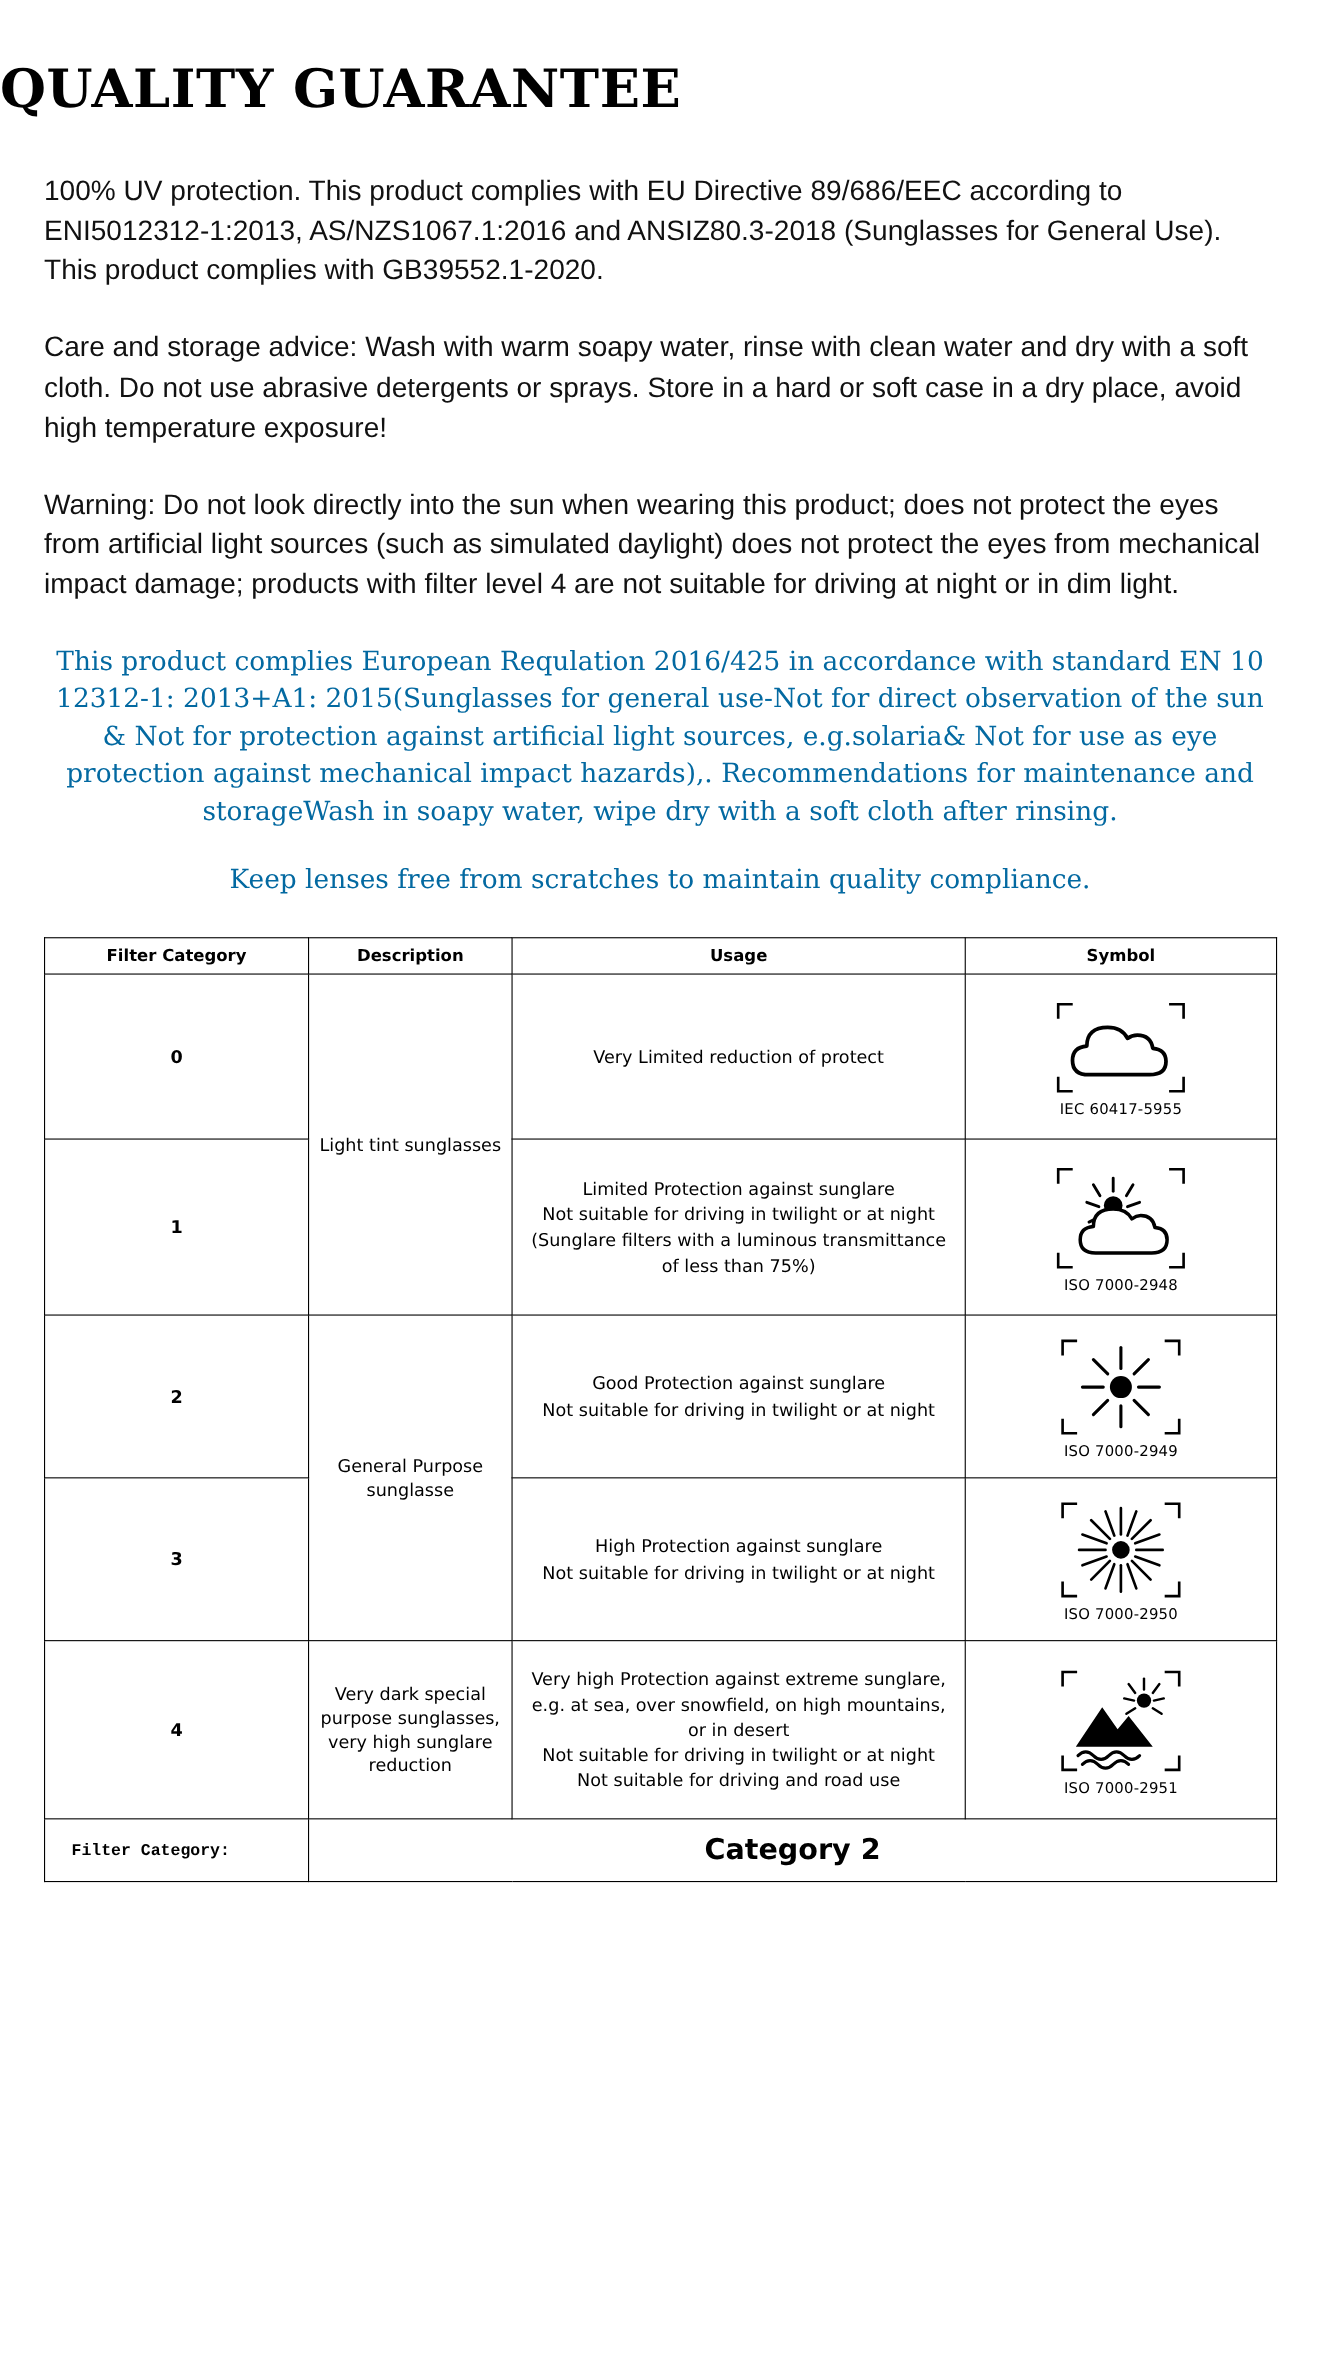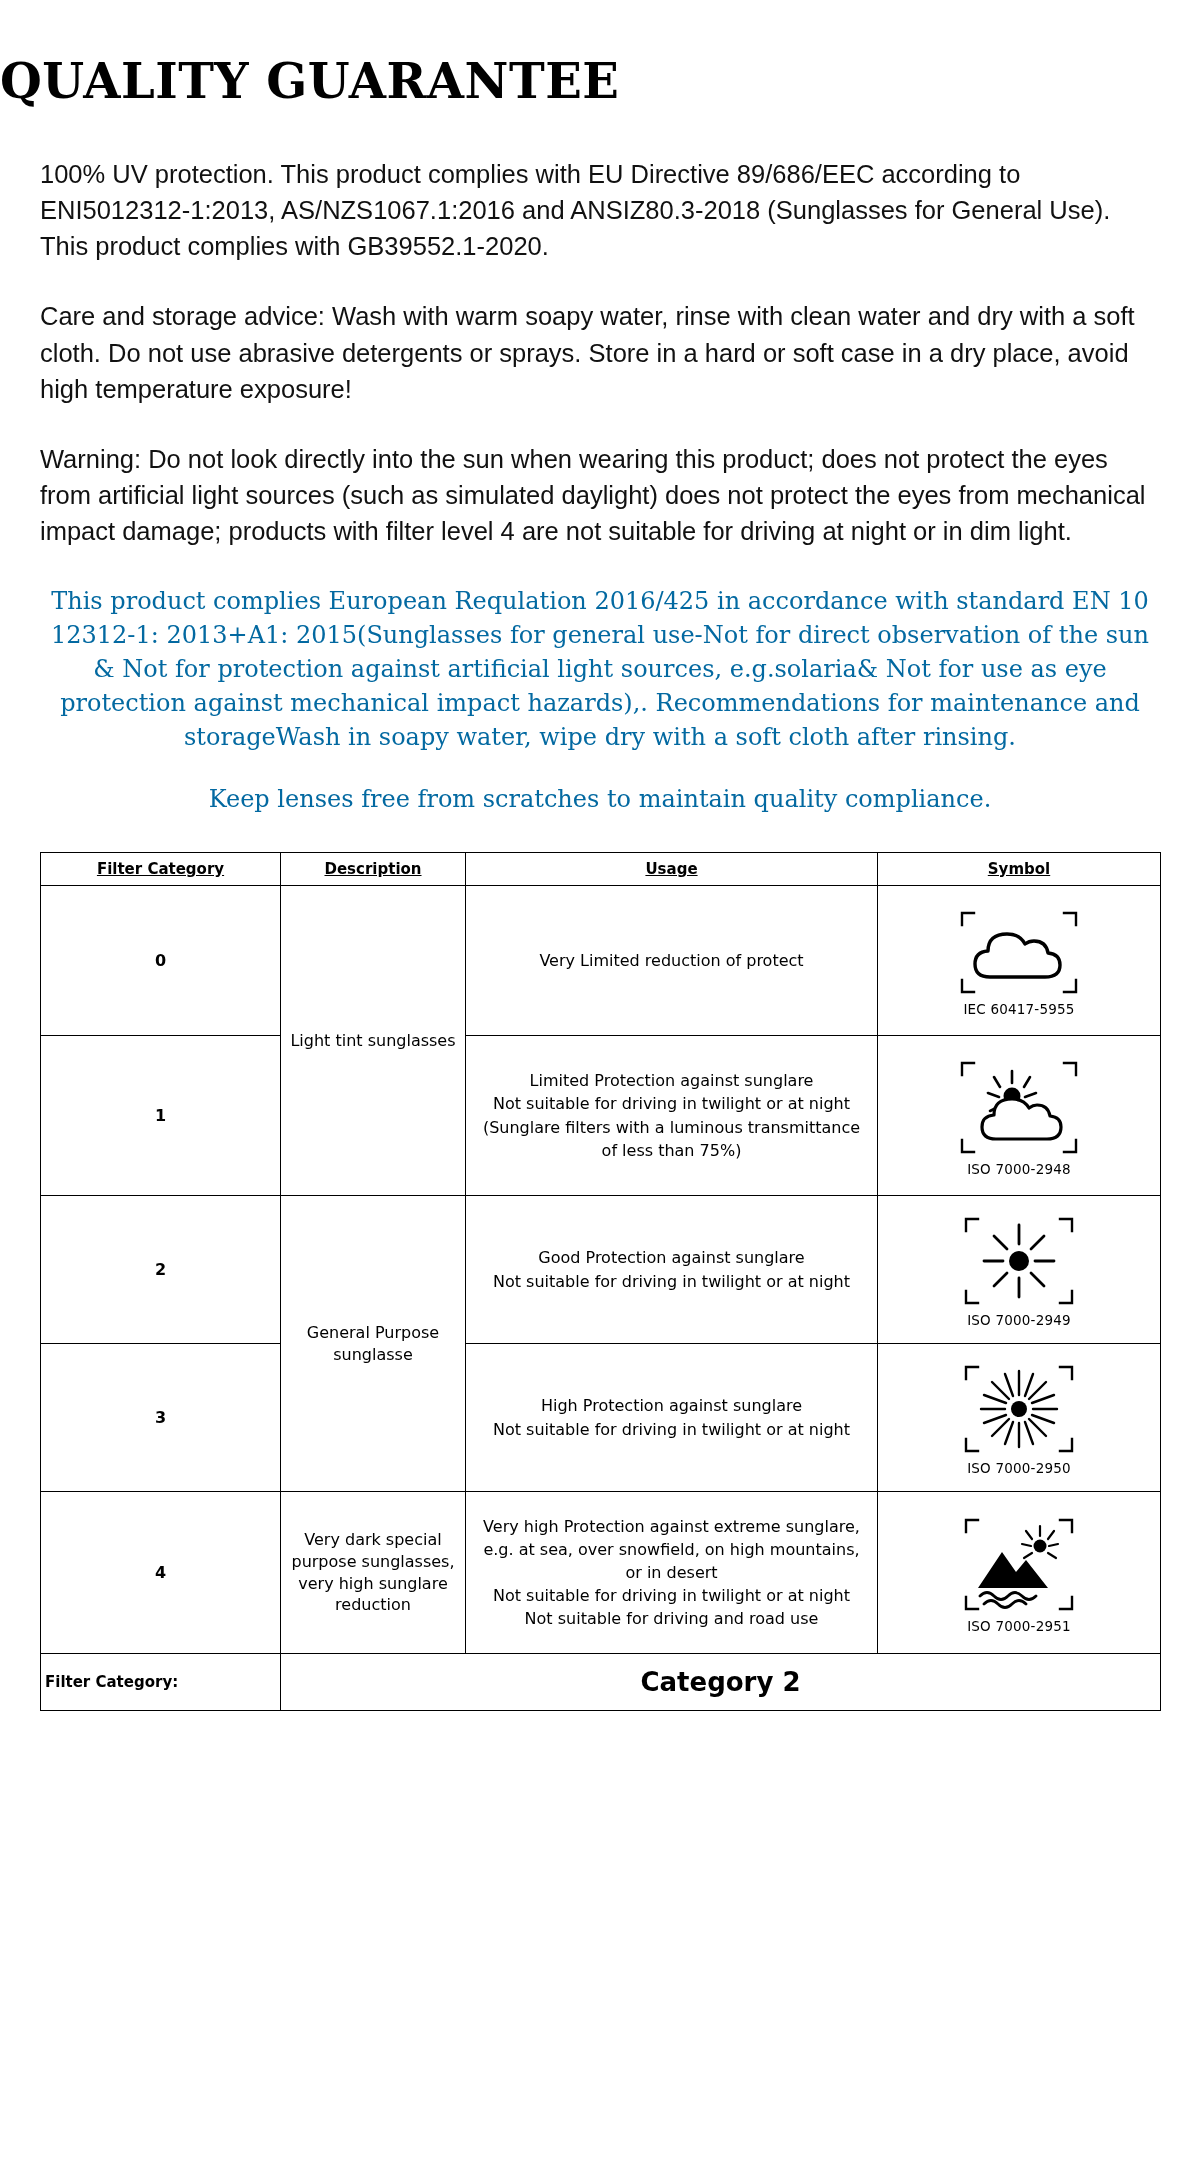--- a/index.html
+++ b/index.html
@@ -65,21 +65,20 @@
   table.filters td, table.filters th {
     border: 1.6px solid #000;
     vertical-align: middle;
     text-align: center;
     padding: 4px 6px;
   }
   table.filters thead th {
     font-size: 15px;
     font-weight: bold;
     padding: 7px 4px;
-    text-decoration: underline;
   }
   .col-cat { width: 240px; }
   .col-desc { width: 185px; }
   .col-usage { width: 412px; }
   .col-sym { width: 283px; }
 
   td.catnum {
     font-size: 16px;
     font-weight: bold;
   }
@@ -104,21 +103,22 @@
     margin-top: 1px;
     letter-spacing: 0.2px;
   }
   tr.row0 td.sym, tr.row1 td.sym, tr.row2 td.sym, tr.row3 td.sym, tr.row4 td.sym {
     height: 1px;
   }
   .footer-row td.footer-label {
     font-size: 15px;
     font-weight: bold;
     text-align: left;
-    padding-left: 4px;
+    padding-left: 24px;
+    font-family: Liberation Mono, monospace;
   }
   .footer-row td.footer-value {
     font-size: 26px;
     font-weight: bold;
     padding: 13px 4px;
     margin-left: 34px;
   }
   svg { display: block; margin: 0 auto; }
 </style>
 </head>

